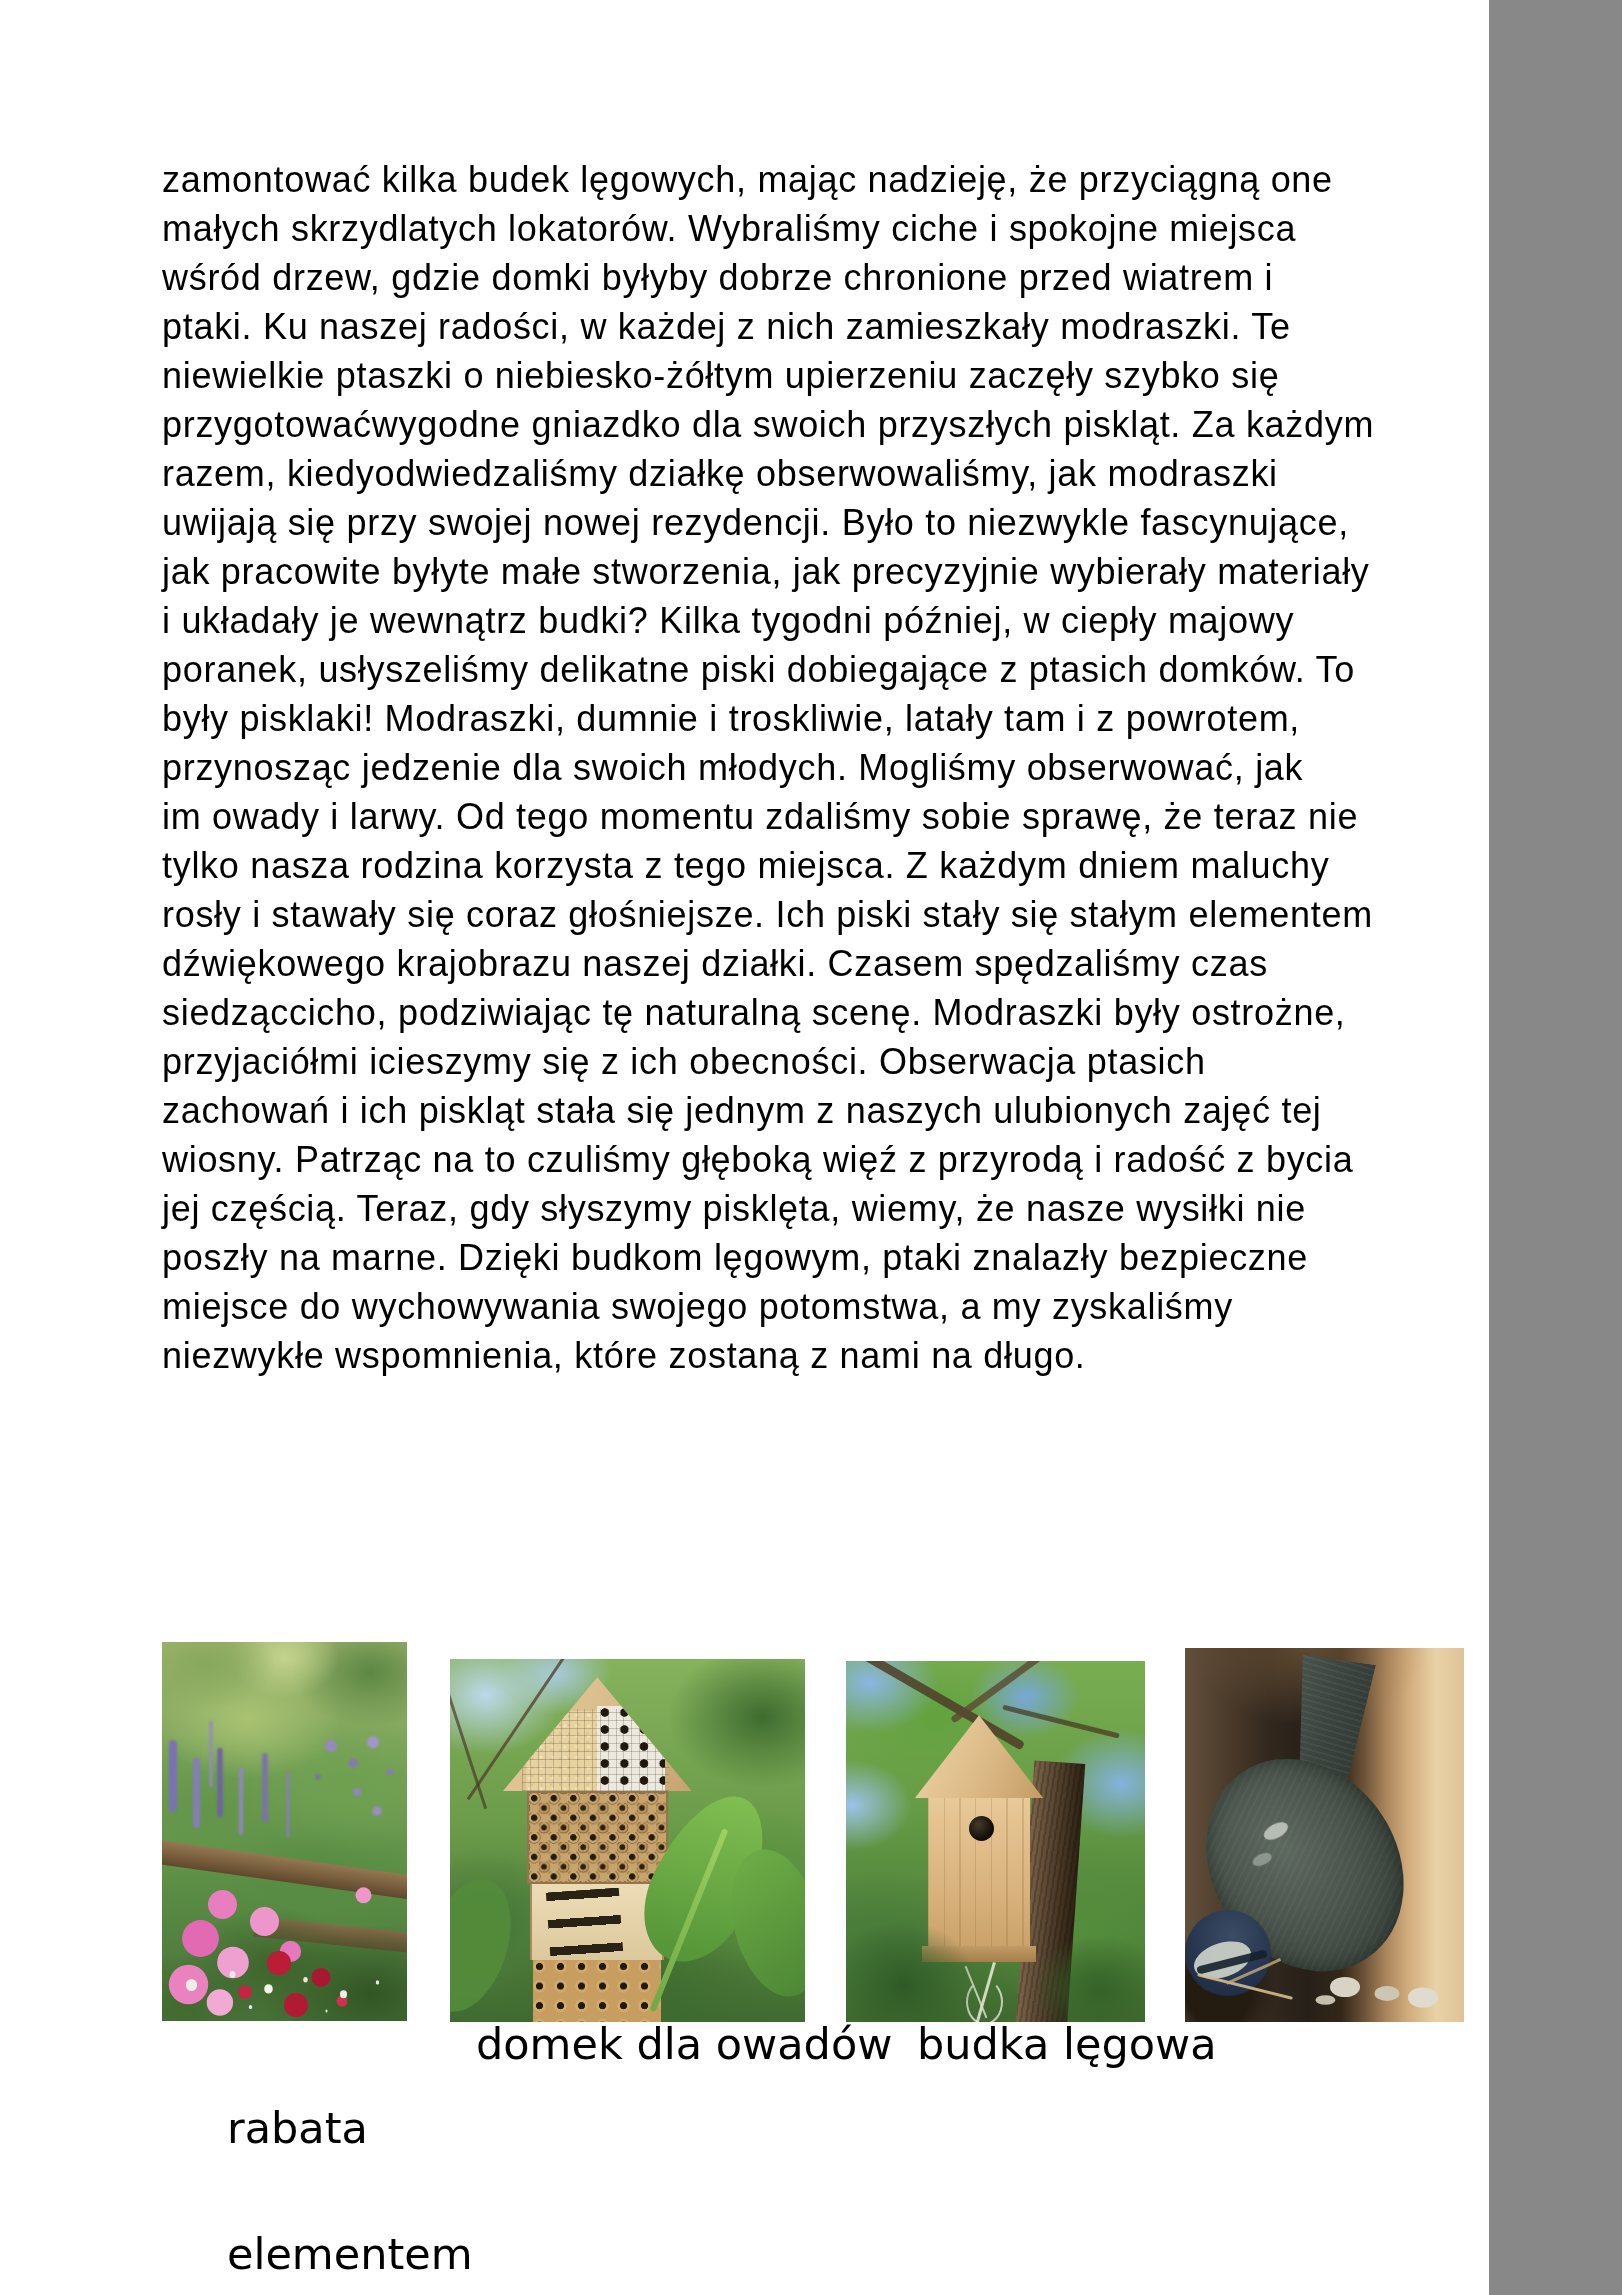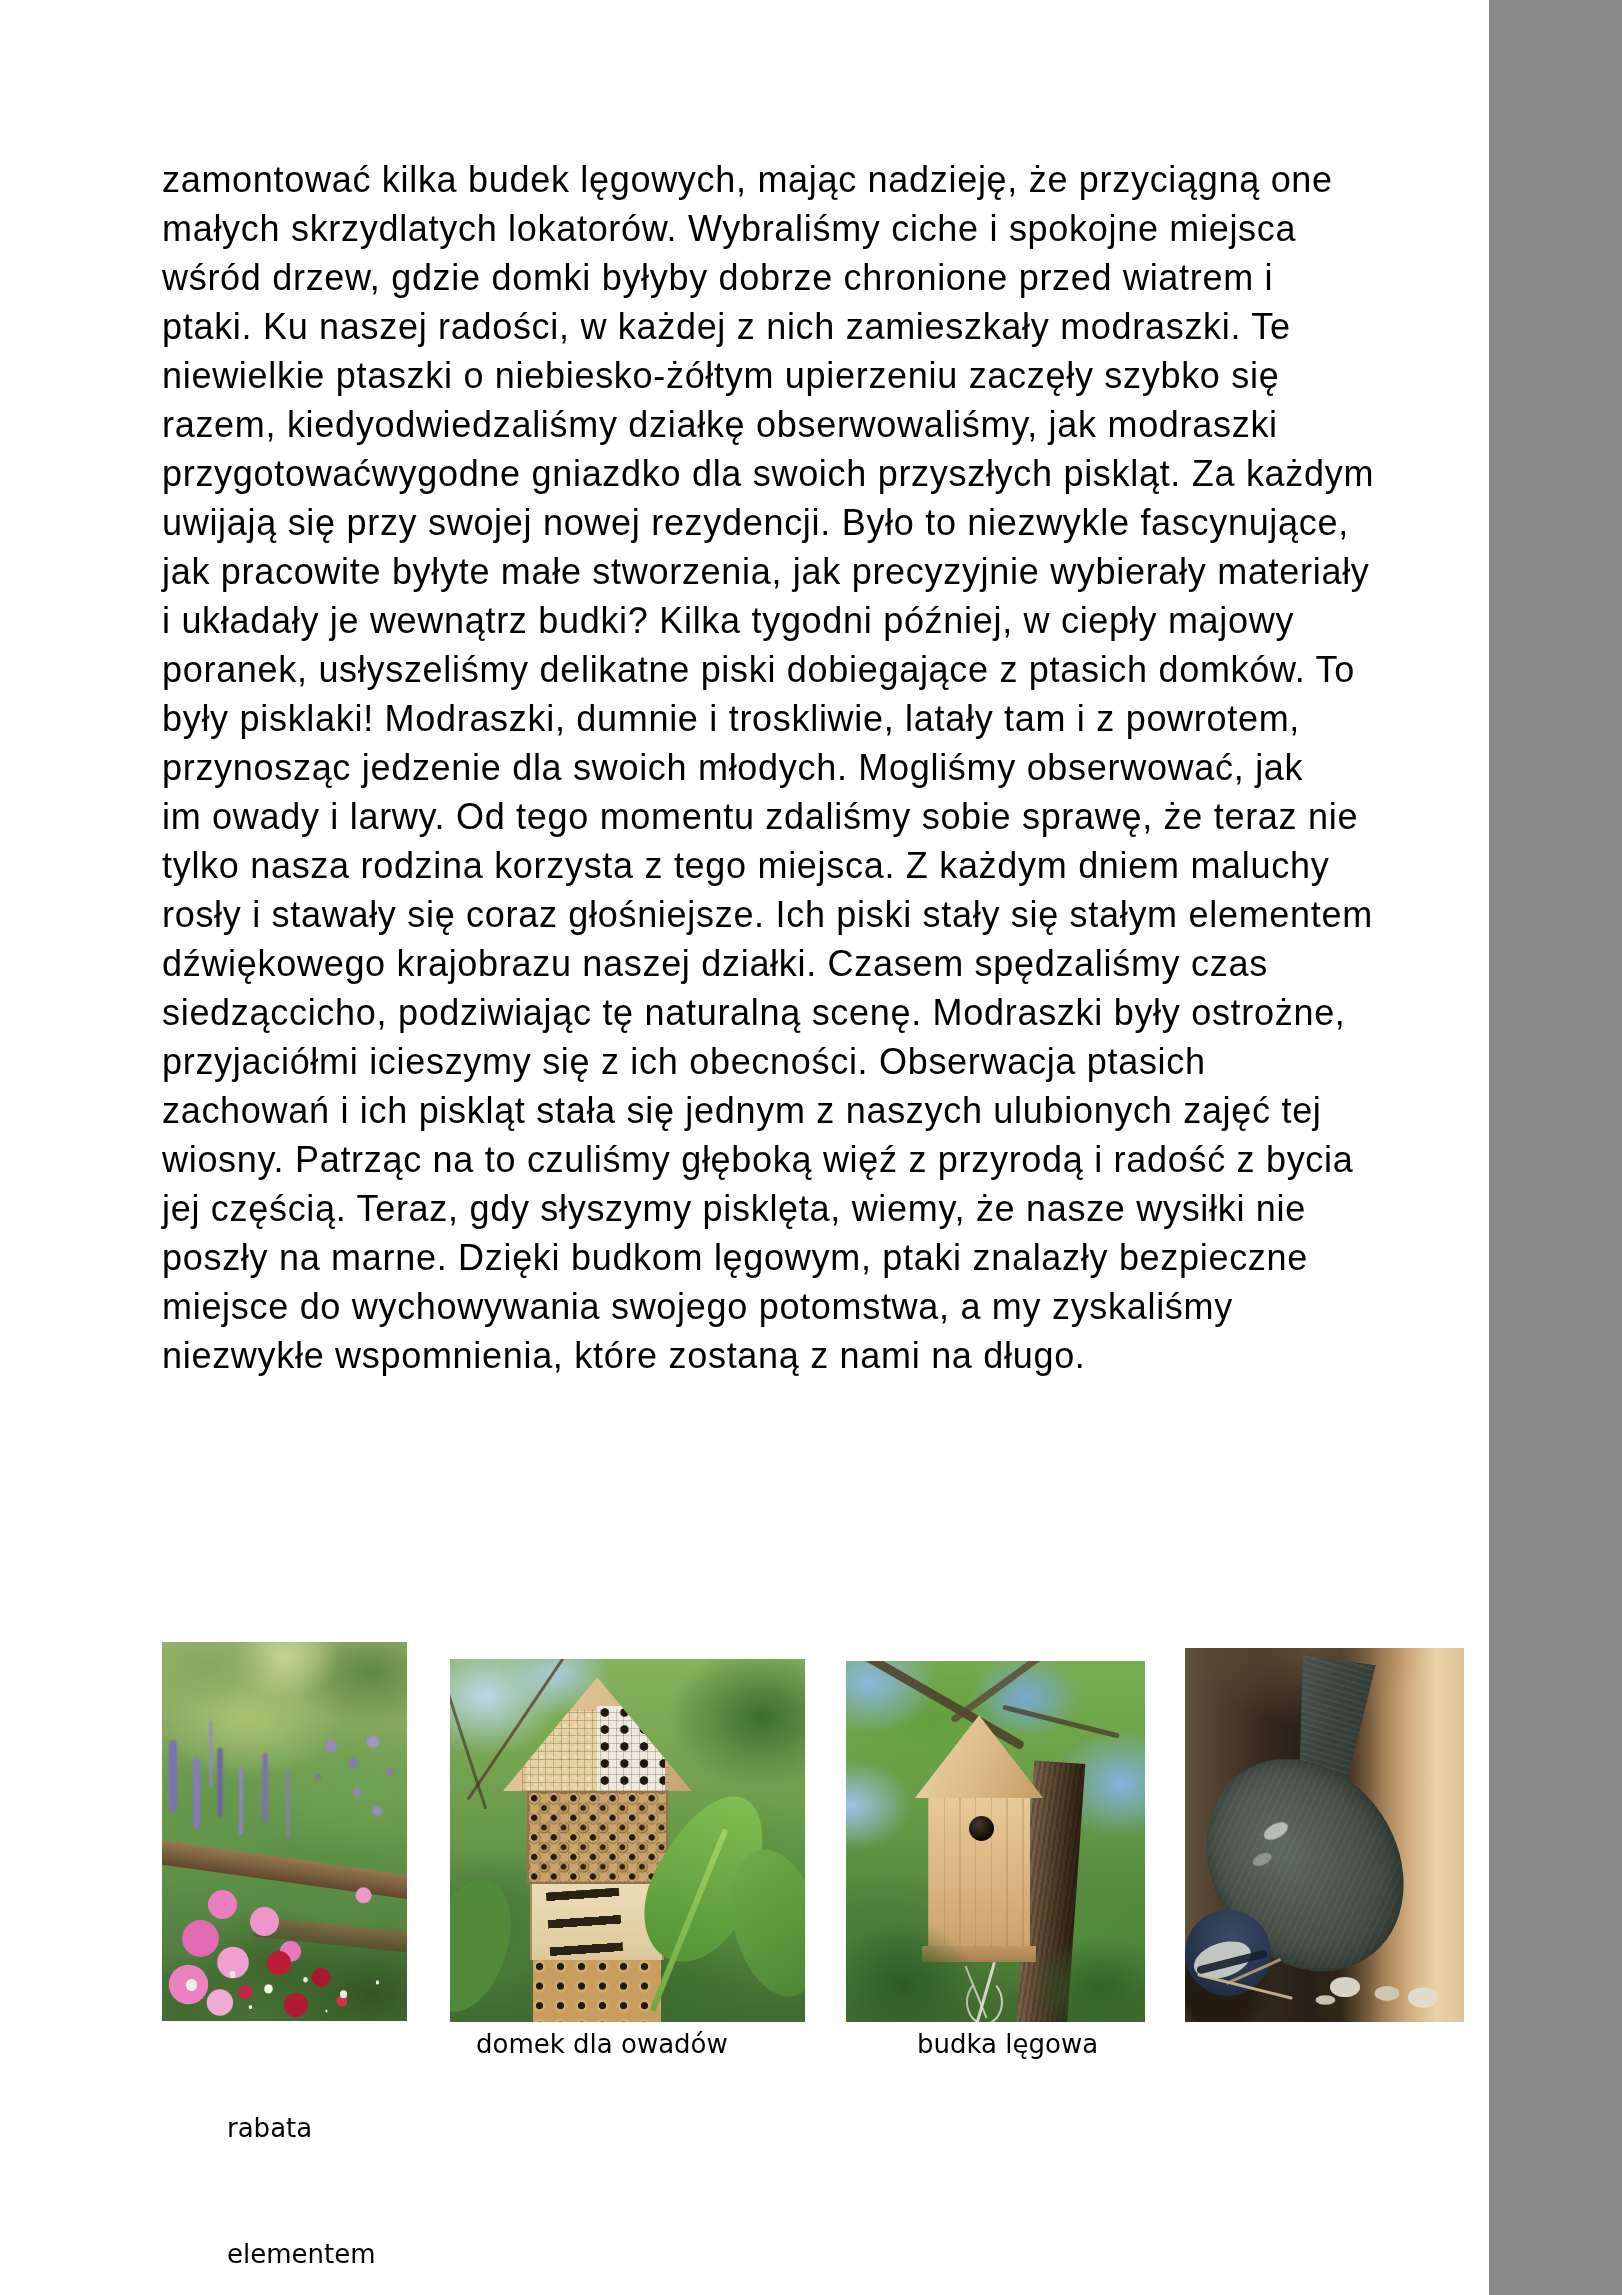--- a/index.html
+++ b/index.html
@@ -171,38 +171,38 @@
     transform:rotate(14deg);opacity:.9;}
   .p4-straw2{left:14%;top:86%;width:59px;height:2.6px;background:#c3ac7c;transform:rotate(-24deg);opacity:.8;}
   .p4-fluff{left:52%;top:88%;width:30px;height:19.6px;border-radius:50%;background:#d8d3c4;
     box-shadow:42px 6.5px 0 -2.6px #ccc6b4,78px 10.5px 0 0 #e0dccd,-19.6px 13px 0 -5.2px #c5bfae;
     filter:blur(0.7px);}
   .p4-darknest{left:-8%;top:74%;width:40%;height:34%;
     background:radial-gradient(closest-side,#241b11 0 60%,rgba(36,27,17,0));filter:blur(1.3px);}
 
   
   .caption{position:absolute;top:2023px;font-family:"DejaVu Sans",sans-serif;
-    font-size:26px;line-height:42px;color:#000;white-space:pre;}
+    font-size:43px;line-height:42px;color:#000;white-space:pre;}
   #caption1{left:227px;}
   #caption2{left:476px;}
   #caption3{left:917px;}
 </style>
 </head>
 <body>
 
 <div class="page">
 
   <div class="doc-text">
     <div class="tl">zamontować kilka budek lęgowych, mając nadzieję, że przyciągną one</div>
     <div class="tl">małych skrzydlatych lokatorów. Wybraliśmy ciche i spokojne miejsca</div>
     <div class="tl">wśród drzew, gdzie domki byłyby dobrze chronione przed wiatrem i</div>
     <div class="tl">ptaki. Ku naszej radości, w każdej z nich zamieszkały modraszki. Te</div>
     <div class="tl">niewielkie ptaszki o niebiesko-żółtym upierzeniu zaczęły szybko się</div>
+    <div class="tl">przygotowaćwygodne gniazdko dla swoich przyszłych piskląt. Za każdym</div>
     <div class="tl">razem, kiedyodwiedzaliśmy działkę obserwowaliśmy, jak modraszki</div>
-    <div class="tl">przygotowaćwygodne gniazdko dla swoich przyszłych piskląt. Za każdym</div>
     <div class="tl">uwijają się przy swojej nowej rezydencji. Było to niezwykle fascynujące,</div>
     <div class="tl">jak pracowite byłyte małe stworzenia, jak precyzyjnie wybierały materiały</div>
     <div class="tl">i układały je wewnątrz budki? Kilka tygodni później, w ciepły majowy</div>
     <div class="tl">poranek, usłyszeliśmy delikatne piski dobiegające z ptasich domków. To</div>
     <div class="tl">były pisklaki! Modraszki, dumnie i troskliwie, latały tam i z powrotem,</div>
     <div class="tl">przynosząc jedzenie dla swoich młodych. Mogliśmy obserwować, jak</div>
     <div class="tl">im owady i larwy. Od tego momentu zdaliśmy sobie sprawę, że teraz nie</div>
     <div class="tl">tylko nasza rodzina korzysta z tego miejsca. Z każdym dniem maluchy</div>
     <div class="tl">rosły i stawały się coraz głośniejsze. Ich piski stały się stałym elementem</div>
     <div class="tl">dźwiękowego krajobrazu naszej działki. Czasem spędzaliśmy czas</div>

